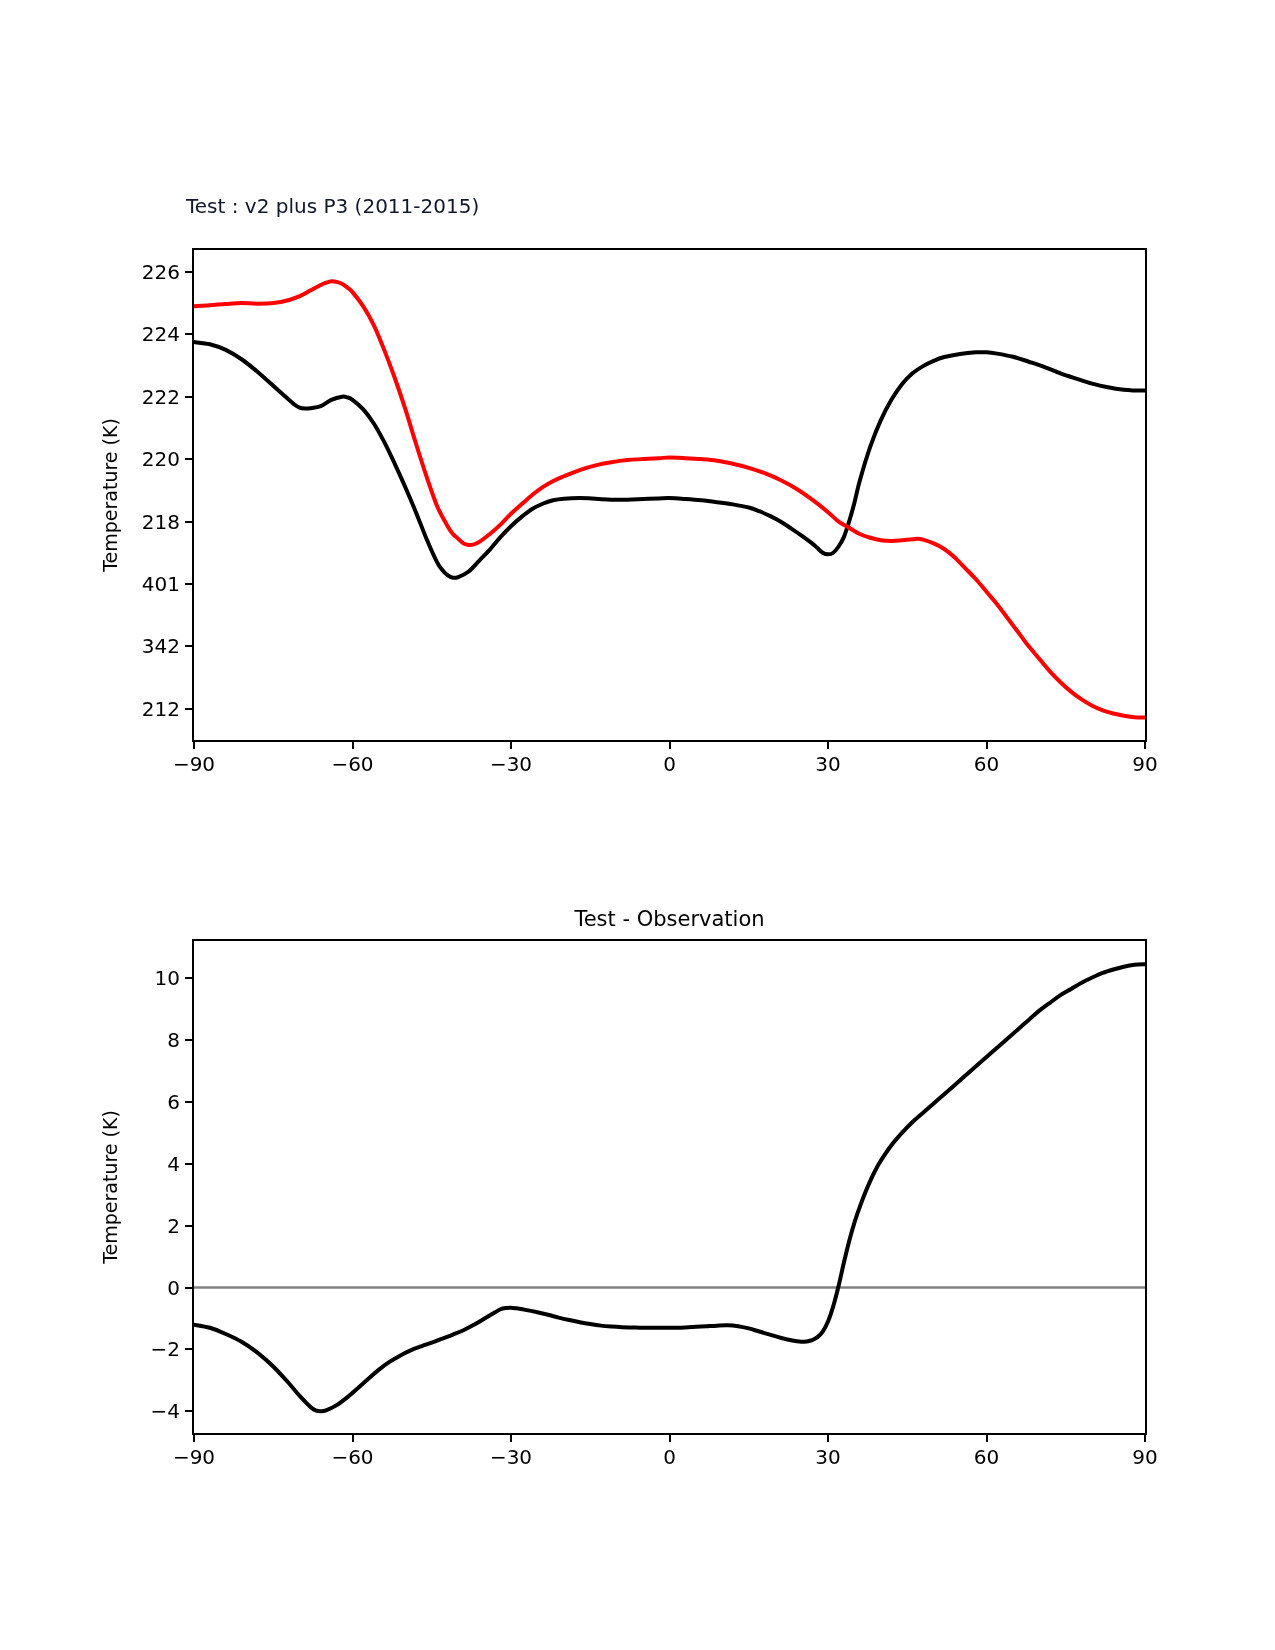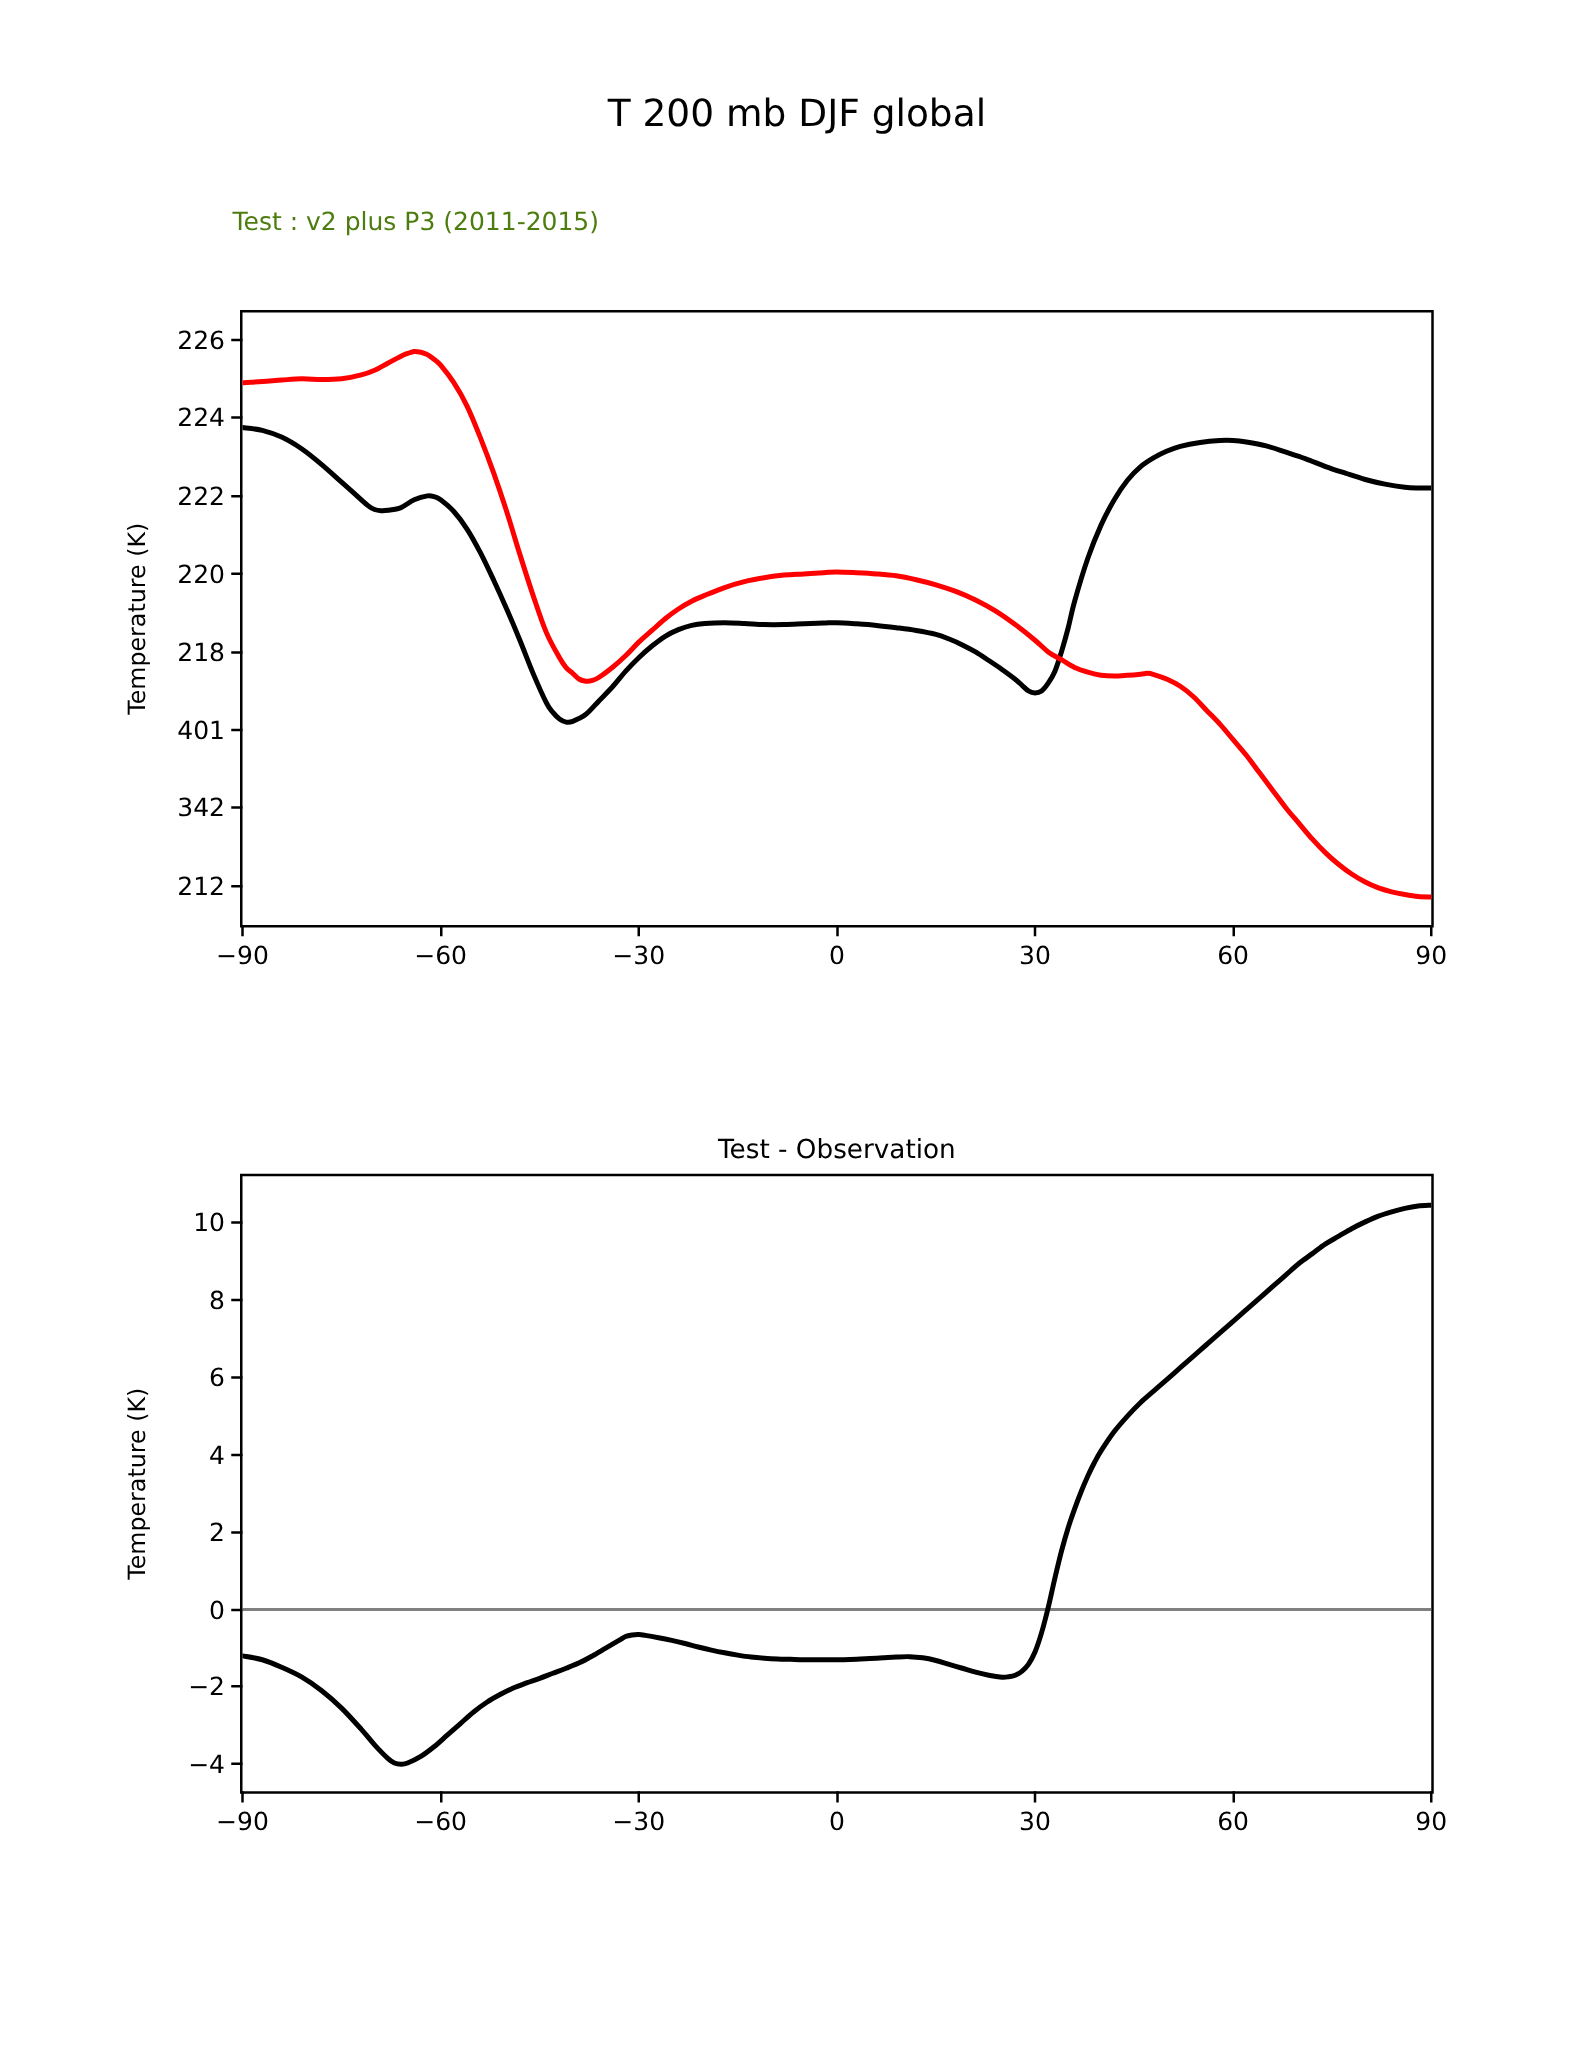--- a/index.html
+++ b/index.html
@@ -12,21 +12,21 @@
     overflow:hidden;
   }
   .fig-title{
     position:absolute;top:74px;left:0;width:1275px;
     text-align:center;font-size:30px;color:#000;
   }
   .legend{
     position:absolute;left:186px;top:162px;
     font-size:20px;line-height:30px;white-space:nowrap;
   }
-  .legend .test-line{color:#4d7c0f;}
+  .legend .test-line{color:#0f172a;margin-top:29px;}
   .legend .ref-line{color:#ff0000;}
   .plot{
     position:absolute;
     border:2px solid #000;
     box-sizing:border-box;
     background:#fff;
   }
   #plot-top{left:192px;top:248px;width:955px;height:494px;}
   #plot-bottom{left:192px;top:939px;width:955px;height:496px;}
   .plot svg{position:absolute;left:0;top:0;width:100%;height:100%;display:block;}
@@ -53,21 +53,20 @@
   .ylab{
     position:absolute;right:calc(100% + 14px);height:24px;line-height:24px;
     margin-top:-12px;text-align:center;font-size:20px;white-space:nowrap;
   }
 </style>
 </head>
 <body>
 
 <div id="figure">
 
-  <div class="fig-title">T 200 mb DJF global</div>
 
   <div class="legend">
     <div class="test-line">Test : v2 plus P3 (2011-2015)</div>
   </div>
 
   <div id="plot-top" class="plot">
     <div class="ylabel">Temperature (K)</div>
   <svg viewBox="0 0 951 490" preserveAspectRatio="none">
         <path d="M 0.00 92.07 C 2.64 92.43 10.57 92.95 15.85 94.25 C 21.13 95.56 26.42 97.38 31.70 99.87 C 36.98 102.37 42.27 105.59 47.55 109.24 C 52.83 112.88 58.12 117.30 63.40 121.72 C 68.68 126.14 74.85 131.86 79.25 135.76 C 83.65 139.67 86.29 142.01 89.82 145.13 C 93.34 148.25 97.74 152.41 100.38 154.49 C 103.03 156.57 103.91 156.94 105.67 157.61 C 107.43 158.29 109.19 158.44 110.95 158.55 C 112.71 158.65 113.59 158.65 116.23 158.24 C 118.88 157.82 123.28 157.46 126.80 156.05 C 130.32 154.65 133.84 151.37 137.37 149.81 C 140.89 148.25 145.29 147.10 147.93 146.69 C 150.58 146.27 151.46 146.79 153.22 147.31 C 154.98 147.83 155.86 147.83 158.50 149.81 C 161.14 151.79 165.54 155.27 169.07 159.17 C 172.59 163.07 176.11 167.75 179.63 173.22 C 183.16 178.68 186.68 185.18 190.20 191.94 C 193.72 198.70 197.24 206.25 200.77 213.79 C 204.29 221.33 207.81 229.13 211.33 237.20 C 214.86 245.26 218.38 253.58 221.90 262.17 C 225.42 270.75 228.94 280.37 232.47 288.69 C 235.99 297.02 240.39 306.90 243.03 312.10 C 245.67 317.30 246.56 317.72 248.32 319.90 C 250.08 322.09 251.84 323.91 253.60 325.21 C 255.36 326.51 257.12 327.39 258.88 327.71 C 260.64 328.02 261.53 328.12 264.17 327.08 C 266.81 326.04 271.21 324.22 274.73 321.46 C 278.26 318.71 281.78 314.18 285.30 310.54 C 288.82 306.90 292.34 303.52 295.87 299.62 C 299.39 295.72 302.91 291.04 306.43 287.13 C 309.96 283.23 313.48 279.59 317.00 276.21 C 320.52 272.83 324.04 269.71 327.57 266.85 C 331.09 263.99 334.61 261.23 338.13 259.04 C 341.66 256.86 345.18 255.20 348.70 253.74 C 352.22 252.28 355.74 251.14 359.27 250.31 C 362.79 249.47 365.43 249.11 369.83 248.75 C 374.24 248.38 380.40 248.12 385.68 248.12 C 390.97 248.12 396.25 248.49 401.53 248.75 C 406.82 249.01 412.10 249.53 417.38 249.68 C 422.67 249.84 427.95 249.79 433.23 249.68 C 438.52 249.58 443.80 249.27 449.08 249.06 C 454.37 248.85 460.53 248.59 464.93 248.43 C 469.34 248.28 471.10 248.02 475.50 248.12 C 479.90 248.23 486.07 248.69 491.35 249.06 C 496.63 249.42 501.92 249.79 507.20 250.31 C 512.48 250.83 517.77 251.50 523.05 252.18 C 528.33 252.85 533.62 253.48 538.90 254.36 C 544.18 255.25 550.35 256.34 554.75 257.48 C 559.15 258.63 561.79 259.82 565.32 261.23 C 568.84 262.63 572.36 264.19 575.88 265.91 C 579.41 267.63 582.93 269.45 586.45 271.53 C 589.97 273.61 593.49 276.05 597.02 278.39 C 600.54 280.74 604.06 283.08 607.58 285.57 C 611.11 288.07 615.51 291.30 618.15 293.38 C 620.79 295.46 621.67 296.50 623.43 298.06 C 625.19 299.62 626.96 301.70 628.72 302.74 C 630.48 303.78 632.24 304.30 634.00 304.30 C 635.76 304.30 637.52 304.04 639.28 302.74 C 641.04 301.44 642.81 299.10 644.57 296.50 C 646.33 293.90 648.09 291.30 649.85 287.13 C 651.61 282.97 653.37 277.25 655.13 271.53 C 656.89 265.81 658.66 259.56 660.42 252.80 C 662.18 246.04 663.06 240.32 665.70 230.96 C 668.34 221.59 672.74 206.77 676.27 196.62 C 679.79 186.48 683.31 177.90 686.83 170.10 C 690.36 162.29 693.88 155.79 697.40 149.81 C 700.92 143.83 704.44 138.63 707.97 134.20 C 711.49 129.78 715.01 126.30 718.53 123.28 C 722.06 120.26 725.58 118.18 729.10 116.10 C 732.62 114.02 736.14 112.30 739.67 110.80 C 743.19 109.29 745.83 108.20 750.23 107.05 C 754.64 105.91 760.80 104.71 766.08 103.93 C 771.37 103.15 777.53 102.63 781.93 102.37 C 786.34 102.11 788.98 102.16 792.50 102.37 C 796.02 102.58 798.66 102.89 803.07 103.62 C 807.47 104.35 813.63 105.39 818.92 106.74 C 824.20 108.09 829.48 110.02 834.77 111.73 C 840.05 113.45 845.33 115.11 850.62 117.04 C 855.90 118.96 861.18 121.36 866.47 123.28 C 871.75 125.20 877.03 126.87 882.32 128.59 C 887.60 130.30 892.88 132.12 898.17 133.58 C 903.45 135.04 908.73 136.28 914.02 137.32 C 919.30 138.37 925.46 139.30 929.87 139.82 C 934.27 140.34 936.91 140.34 940.43 140.45 C 943.96 140.55 949.24 140.45 951.00 140.45" fill="none" stroke="#000000" stroke-width="4" stroke-linecap="round" stroke-linejoin="round"></path>
         <path d="M 0.00 56.18 C 2.64 56.02 10.57 55.61 15.85 55.24 C 21.13 54.88 26.42 54.36 31.70 53.99 C 36.98 53.63 42.27 53.11 47.55 53.06 C 52.83 53.01 58.12 53.68 63.40 53.68 C 68.68 53.68 73.97 53.68 79.25 53.06 C 84.53 52.43 90.70 51.08 95.10 49.94 C 99.50 48.79 102.14 47.75 105.67 46.19 C 109.19 44.63 112.71 42.45 116.23 40.57 C 119.76 38.70 124.16 36.26 126.80 34.96 C 129.44 33.65 130.32 33.39 132.08 32.77 C 133.84 32.15 135.61 31.37 137.37 31.21 C 139.13 31.05 140.89 31.42 142.65 31.83 C 144.41 32.25 146.17 32.77 147.93 33.71 C 149.69 34.64 151.46 36.05 153.22 37.45 C 154.98 38.86 155.86 39.01 158.50 42.13 C 161.14 45.25 165.54 50.72 169.07 56.18 C 172.59 61.64 176.11 67.62 179.63 74.90 C 183.16 82.19 186.68 91.03 190.20 99.87 C 193.72 108.72 197.24 118.08 200.77 127.96 C 204.29 137.85 207.81 148.25 211.33 159.17 C 214.86 170.10 218.38 182.32 221.90 193.50 C 225.42 204.69 228.94 215.87 232.47 226.27 C 235.99 236.68 239.51 247.60 243.03 255.92 C 246.56 264.25 250.96 271.53 253.60 276.21 C 256.24 280.89 257.12 281.93 258.88 284.01 C 260.64 286.09 262.41 287.13 264.17 288.69 C 265.93 290.25 267.69 292.34 269.45 293.38 C 271.21 294.42 272.97 294.78 274.73 294.94 C 276.49 295.09 278.26 294.83 280.02 294.31 C 281.78 293.79 282.66 293.53 285.30 291.82 C 287.94 290.10 292.34 286.87 295.87 284.01 C 299.39 281.15 302.91 278.03 306.43 274.65 C 309.96 271.27 313.48 267.11 317.00 263.73 C 320.52 260.35 324.04 257.48 327.57 254.36 C 331.09 251.24 334.61 247.86 338.13 245.00 C 341.66 242.14 345.18 239.54 348.70 237.20 C 352.22 234.86 355.74 232.78 359.27 230.96 C 362.79 229.13 365.43 228.09 369.83 226.27 C 374.24 224.45 380.40 221.85 385.68 220.03 C 390.97 218.21 396.25 216.65 401.53 215.35 C 406.82 214.05 412.10 213.11 417.38 212.23 C 422.67 211.35 427.95 210.56 433.23 210.04 C 438.52 209.52 443.80 209.42 449.08 209.11 C 454.37 208.80 460.53 208.43 464.93 208.17 C 469.34 207.91 471.10 207.55 475.50 207.55 C 479.90 207.55 486.07 207.91 491.35 208.17 C 496.63 208.43 501.92 208.69 507.20 209.11 C 512.48 209.52 517.77 209.89 523.05 210.67 C 528.33 211.45 533.62 212.59 538.90 213.79 C 544.18 214.99 549.47 216.29 554.75 217.85 C 560.03 219.41 565.32 221.12 570.60 223.15 C 575.88 225.18 581.17 227.42 586.45 230.02 C 591.73 232.62 597.02 235.48 602.30 238.76 C 607.58 242.04 612.87 245.78 618.15 249.68 C 623.43 253.58 629.60 258.52 634.00 262.17 C 638.40 265.81 641.04 268.93 644.57 271.53 C 648.09 274.13 651.61 275.69 655.13 277.77 C 658.66 279.85 662.18 282.35 665.70 284.01 C 669.22 285.68 672.74 286.72 676.27 287.76 C 679.79 288.80 683.31 289.73 686.83 290.25 C 690.36 290.77 693.88 290.88 697.40 290.88 C 700.92 290.88 704.44 290.51 707.97 290.25 C 711.49 289.99 715.89 289.58 718.53 289.32 C 721.17 289.06 722.06 288.64 723.82 288.69 C 725.58 288.75 726.46 288.85 729.10 289.63 C 731.74 290.41 736.14 291.82 739.67 293.38 C 743.19 294.94 746.71 296.65 750.23 298.99 C 753.76 301.33 757.28 304.20 760.80 307.42 C 764.32 310.65 767.84 314.70 771.37 318.34 C 774.89 321.99 778.41 325.37 781.93 329.27 C 785.46 333.17 788.98 337.59 792.50 341.75 C 796.02 345.91 799.54 349.81 803.07 354.24 C 806.59 358.66 810.11 363.60 813.63 368.28 C 817.16 372.96 820.68 377.64 824.20 382.32 C 827.72 387.01 831.24 391.95 834.77 396.37 C 838.29 400.79 841.81 404.69 845.33 408.85 C 848.86 413.01 852.38 417.44 855.90 421.34 C 859.42 425.24 862.94 428.88 866.47 432.26 C 869.99 435.64 873.51 438.76 877.03 441.62 C 880.56 444.49 884.08 447.09 887.60 449.43 C 891.12 451.77 894.64 453.85 898.17 455.67 C 901.69 457.49 905.21 459.05 908.73 460.35 C 912.26 461.65 915.78 462.59 919.30 463.47 C 922.82 464.36 926.34 465.03 929.87 465.66 C 933.39 466.28 936.91 466.90 940.43 467.22 C 943.96 467.53 949.24 467.48 951.00 467.53" fill="none" stroke="#ff0000" stroke-width="4" stroke-linecap="round" stroke-linejoin="round"></path>

